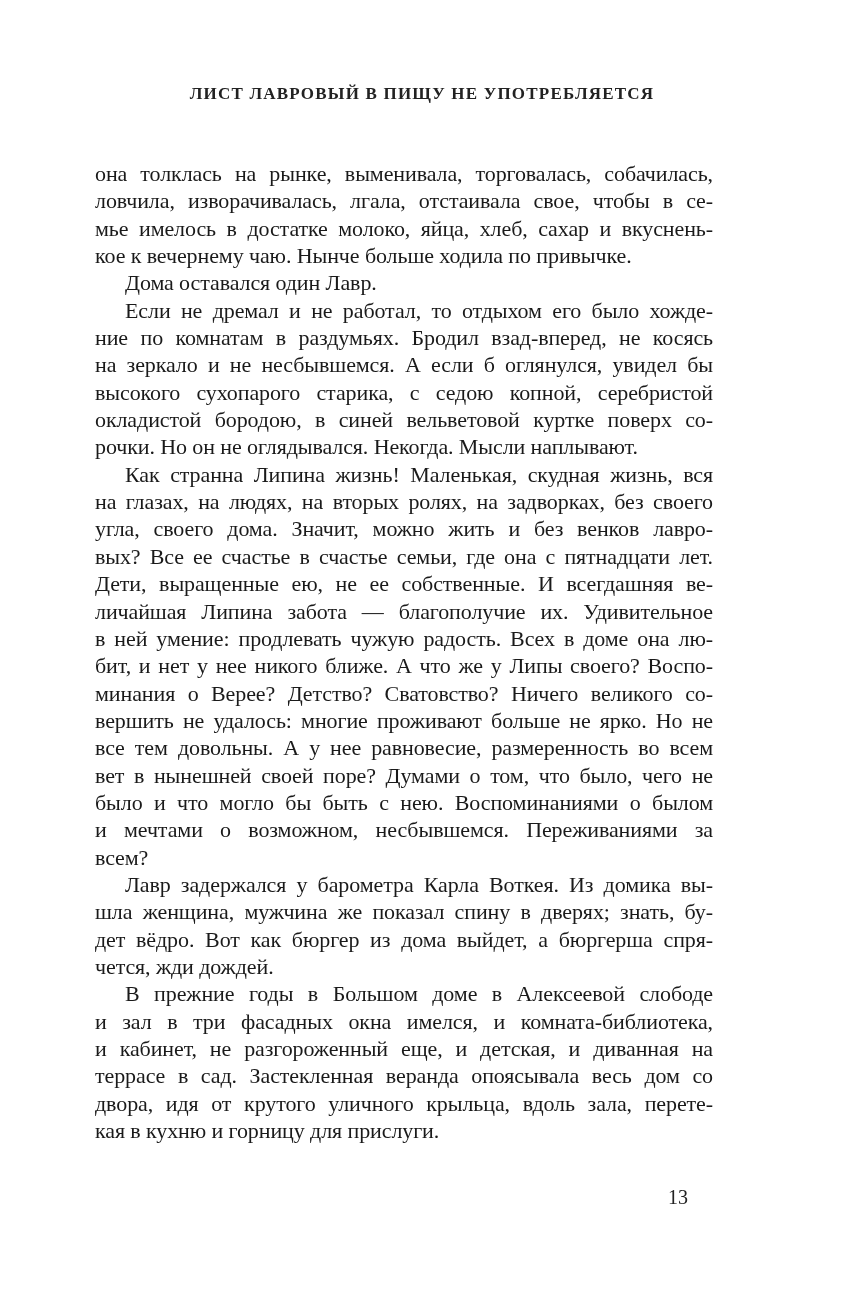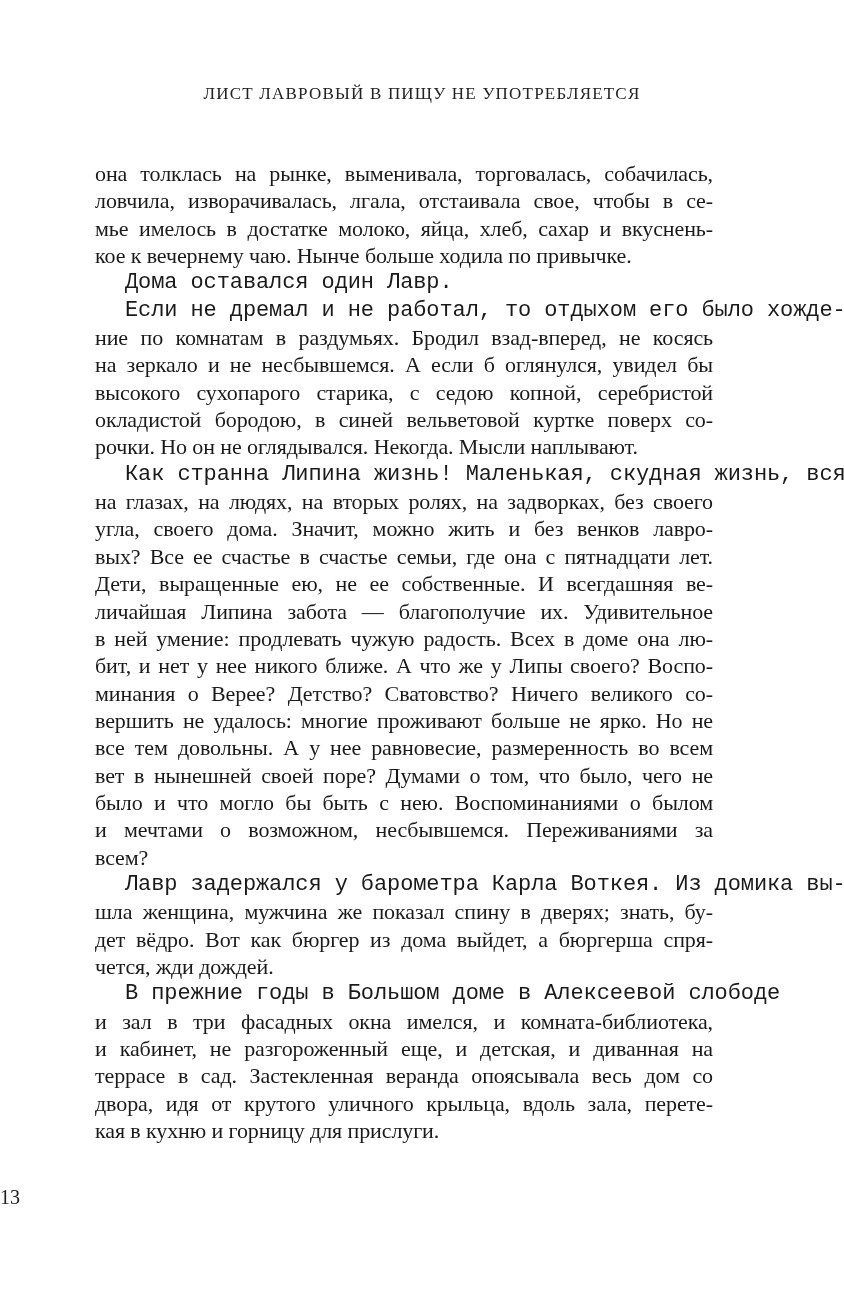--- a/index.html
+++ b/index.html
@@ -1,26 +1,26 @@
 <!DOCTYPE html>
 <html><head>
 <meta charset="utf-8">
 <style>
   html, body { margin: 0; padding: 0; background: #ffffff; }
   body { width: 844px; height: 1311px; position: relative; overflow: hidden;
          font-family: "Liberation Serif", "DejaVu Serif", serif; color: #1a1a1a; }
   .page { position: absolute; left: 0; top: 0; width: 844px; height: 1311px; }
   .running-head { position: absolute; top: 84px; left: 0; width: 844px; text-align: center;
-         font-size: 17px; letter-spacing: 1.2px; color: #222; }
+         font-size: 17px; letter-spacing: 1.2px; color: #222; font-weight: bold; }
   .body-text { position: absolute; left: 95px; top: 128px; width: 618px; margin-top: 32px; }
   .line { display: block; height: 27.35px; line-height: 27.35px; font-size: 22px;
           white-space: nowrap; text-align: justify; text-align-last: justify; letter-spacing: -0.1px; }
   .line.last { text-align: center; text-align-last: left; }
-  .line.indent { text-indent: 30px; font-family: Liberation Mono, monospace; }
-  .page-number { position: absolute; top: 1186px; left: 0; width: 688px; text-align: left; font-size: 20px; color: #222; }
+  .line.indent { text-indent: 30px; }
+  .page-number { position: absolute; top: 1186px; left: 0; width: 688px; text-align: right; font-size: 20px; color: #222; }
 </style>
 </head>
 <body>
 
 <div class="page">
   <div class="running-head">ЛИСТ ЛАВРОВЫЙ В ПИЩУ НЕ УПОТРЕБЛЯЕТСЯ</div>
   <div class="body-text" id="body-text">
       <div>
         <span class="line">она толклась на рынке, выменивала, торговалась, собачилась,</span>
         <span class="line">ловчила, изворачивалась, лгала, отстаивала свое, чтобы в се-</span>

